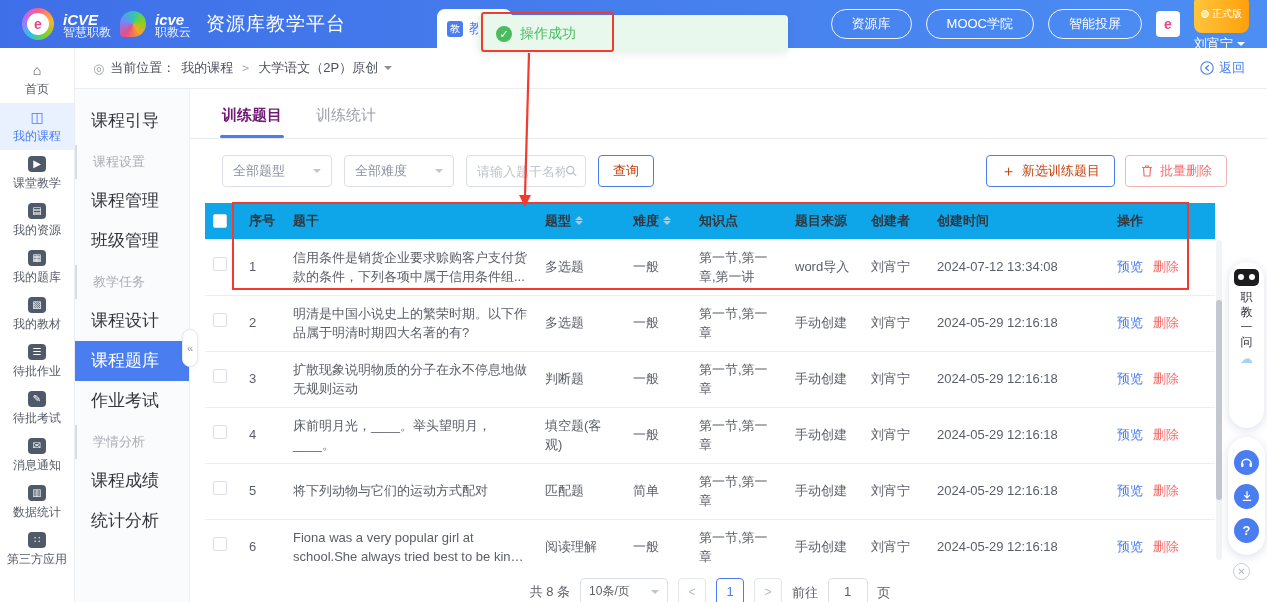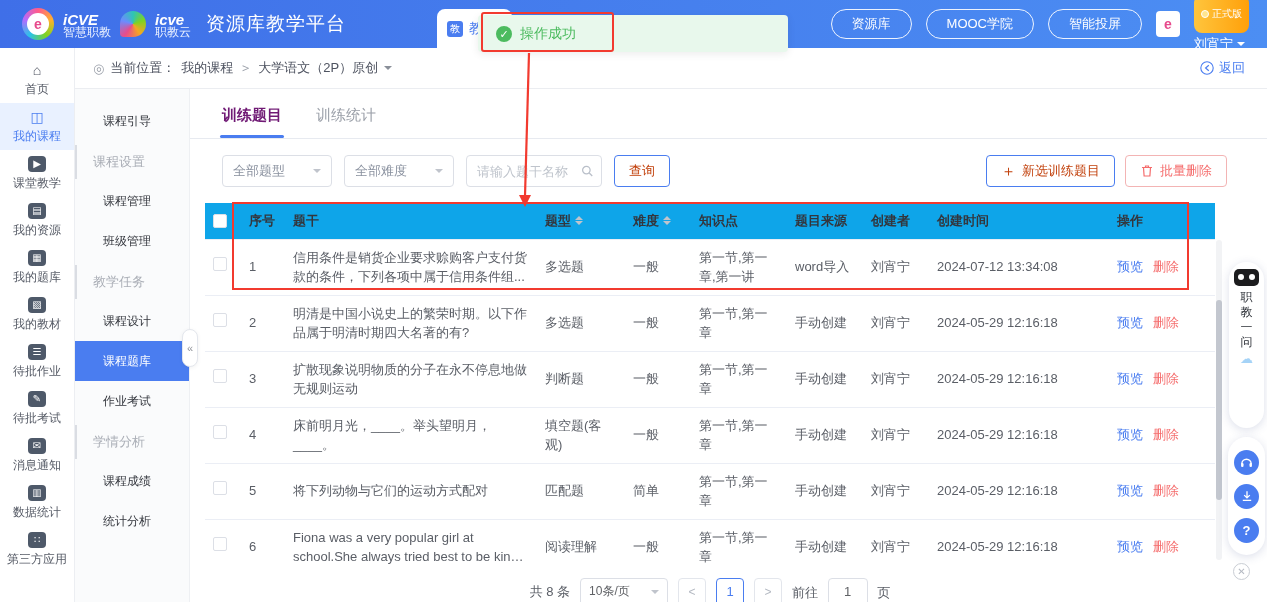--- a/index.html
+++ b/index.html
@@ -61,40 +61,40 @@
   .breadcrumb-bar { height:41px; border-bottom:1px solid #ebedf1; display:flex; align-items:center;
     padding:0 22px 0 18px; background:#fff; flex:none; }
   .crumb { display:flex; align-items:center; gap:6px; color:#4e5360; font-size:13px; }
   .crumb .loc-icon { color:#9ba0aa; font-size:13px; }
   .crumb .sep { color:#9ba0aa; }
   .crumb .caret-sm { border:4px solid transparent; border-top-color:#8a8f99; margin-top:4px; }
   .back-btn { margin-left:auto; display:flex; align-items:center; gap:5px; color:#4a7df0; font-size:13px; cursor:pointer; }
   .content-row { flex:1; display:flex; min-height:0; }
   
   .course-menu { width:115px; background:#fafbfc; border-right:1px solid #eef0f3; padding-top:12px; flex:none; position:relative; }
-  .cm-item { height:40px; line-height:40px; padding-left:28px; font-size:12px; color:#33363d; cursor:pointer; white-space:nowrap; }
+  .cm-item { height:40px; line-height:40px; padding-left:16px; font-size:17px; color:#33363d; cursor:pointer; white-space:nowrap; }
   .cm-group { height:34px; line-height:34px; padding-left:16px; font-size:13px; color:#aaaeb6; cursor:default;
     border-left:2px solid #dadde3; margin:4px 0 2px 0; }
   .cm-item.active { background:#4a7df0; color:#fff; }
   .collapse-handle { position:absolute; right:-9px; top:240px; width:16px; height:38px; background:#fff;
     border:1px solid #e4e7ed; border-radius:8px; color:#909399; font-size:11px; display:flex;
     align-items:center; justify-content:center; z-index:5; cursor:pointer; box-shadow:0 1px 4px rgba(0,0,0,.06); }
   
   .main { flex:1; background:#fff; position:relative; min-width:0; }
   .tabs-row { height:50px; display:flex; align-items:flex-end; gap:34px; padding:0 0 0 32px;
     border-bottom:1px solid #e7eaf0; }
   .tab { font-size:15px; color:#9a9fa8; padding-bottom:13px; cursor:pointer; position:relative; }
   .tab.active { color:#701a75; font-weight:bold; }
   .tab.active::after { content:""; position:absolute; left:-2px; right:-2px; bottom:0; height:3px;
     background:#4a7df0; border-radius:2px; }
   .filter-row { display:flex; align-items:center; gap:12px; margin:16px 0 16px 32px; }
   .select-box { width:110px; height:32px; border:1px solid #dcdfe6; border-radius:4px; display:flex;
     align-items:center; justify-content:space-between; padding:0 10px; color:#8a919f; cursor:pointer; background:#fff; }
   .select-box .caret-sm { border:4px solid transparent; border-top-color:#c0c4cc; margin-top:4px; }
-  .search-box { width:136px; height:32px; border:1px solid #dcdfe6; border-radius:4px; display:flex;
+  .search-box { width:120px; height:32px; border:1px solid #dcdfe6; border-radius:4px; display:flex;
     align-items:center; padding:0 8px 0 10px; background:#fff; }
   .search-box input { border:none; outline:none; width:100%; font-size:13px; color:#606266;
     font-family:inherit; background:transparent; }
   .search-box input::placeholder { color:#bfc4cc; }
   .btn { height:32px; border-radius:4px; border:1px solid #4a7df0; color:#c2410c; background:#fff;
     font-size:13px; padding:0 14px; display:flex; align-items:center; gap:6px; cursor:pointer; white-space:nowrap; font-family:inherit; }
   .btn.primary-outline { border-color:#4a7df0; }
   .btn.danger { border-color:#f3b4b4; color:#f56c6c; }
   .actions-cluster { position:absolute; right:40px; top:66px; display:flex; gap:10px; }
   

